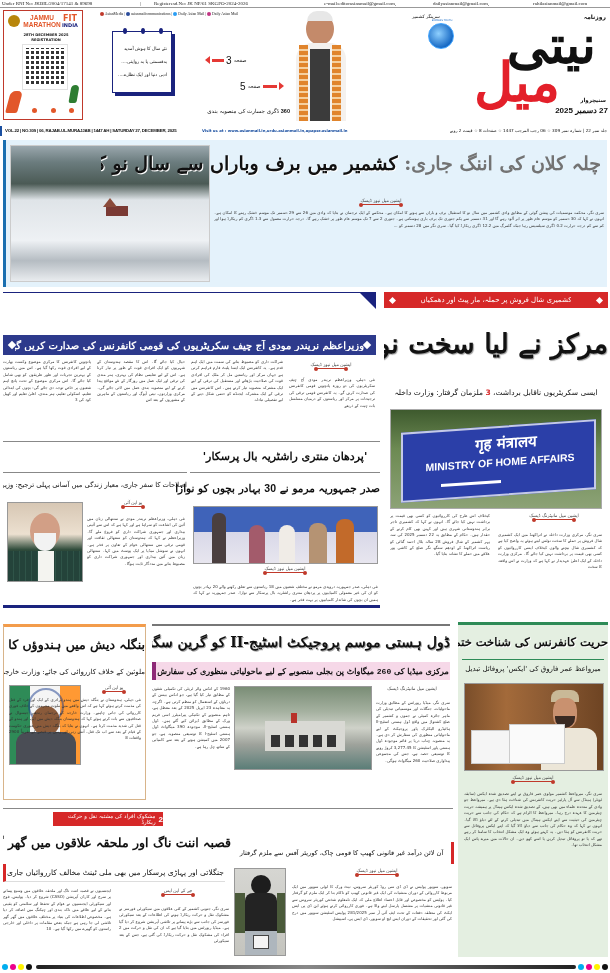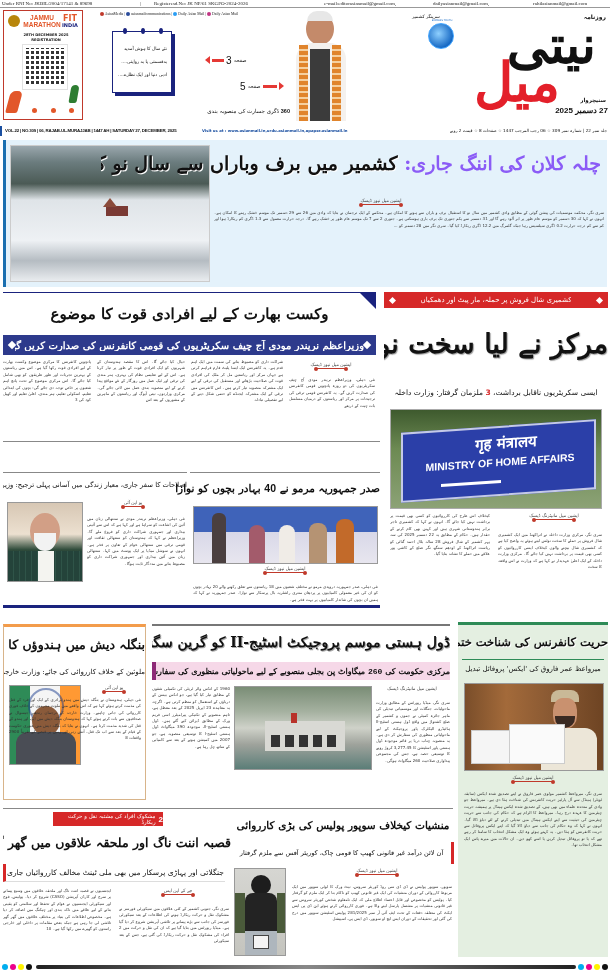--- a/index.html
+++ b/index.html
@@ -119,33 +119,32 @@
   <span class="abs rtl" style="right:3px;font-size:4.2px">جلد نمبر 22 | شمارہ نمبر 309 ☆ 06 رجب المرجب 1447 ☆ صفحات 8 ☆ قیمت 2 روپے</span>
 </div>
 
 <div class="abs" style="left:3px;top:140px;width:604px;height:147px;background:#e4f2fb;border-left:3px solid #1a6fb0">
   <div class="abs photo" style="left:4px;top:5px;width:200px;height:137px;background:linear-gradient(180deg,#9aa7ad 0%,#6b7c7e 12%,#4b5a55 28%,#dfe4e8 40%,#eef1f4 70%,#b5bcc2 85%,#e9ecef 100%);border:1px solid #ccc">
     <div class="abs" style="left:95px;top:60px;width:22px;height:10px;background:#7a3a34"></div>
     <div class="abs" style="left:92px;top:52px;width:0;height:0;border-left:7px solid transparent;border-right:7px solid transparent;border-bottom:9px solid #8a4a3a"></div>
   </div>
   <div class="abs hl" style="left:80px;top:8px;width:0;font-size:0">کشمیر میں برف وباراں سے سال نو کا استقبال ہونے کا امکان</div>
   <div class="abs rtl" style="right:6px;top:4px;width:500px;height:40px;white-space:nowrap;font-family:'DejaVu Serif',serif;font-weight:bold;font-size:19px;line-height:38px;overflow:hidden">
-    <span style="color:#8b5cf6">چلہ کلان کی اننگ جاری:</span>
+    <span style="color:#737373">چلہ کلان کی اننگ جاری:</span>
     <span style="color:#111;text-shadow:1px 1px 0 #fff">کشمیر میں برف وباراں سے سال نو کا استقبال ہونے کا امکان</span>
   </div>
   <div class="abs credit" style="left:340px;top:58px;width:70px">
     <div>ایشین میل نیوز ڈیسک</div>
     <div class="credit-line" style="width:40px"></div>
   </div>
   <div class="abs body-text" style="left:208px;top:70px;width:390px;height:72px;columns:1">سری نگر، محکمہ موسمیات کی پیشن گوئی کے مطابق وادی کشمیر میں سال نو کا استقبال برف و باراں سے ہونے کا امکان ہے۔ محکمے کے ایک ترجمان نے بتایا کہ وادی میں 26 سے 29 دسمبر تک موسم خشک رہنے کا امکان ہے۔ انہوں نے کہا کہ 30 دسمبر کو موسم عام طور پر ابر آلود رہے گا اور 31 دسمبر سے یکم جنوری تک برف باری ہوسکتی ہے۔ جنوری 2 سے 7 تک موسم عام طور پر خشک رہے گا۔ درجہ حرارت معمول سے 1.3 ڈگری کم ریکارڈ ہوا اور کم سے کم درجہ حرارت 0.2 ڈگری سیلسیس رہا جبکہ گلمرگ میں 12.2 ڈگری ریکارڈ کیا گیا۔ سری نگر میں 28 دسمبر کو ...</div>
 </div>
 
 <div class="abs" style="left:3px;top:292px;width:373px;height:148px;border-top:1.5px solid #1a237e">
   <div class="abs" style="right:0;top:0;width:0;height:0;border-left:16px solid transparent;border-top:16px solid #1a237e"></div>
-  <div class="abs hl" style="left:0;top:6px;width:373px;font-size:15px;line-height:30px">وکست بھارت کے لیے افرادی قوت کا موضوع</div>
   <div class="abs" style="left:0;top:42px;width:373px;height:20px;background:#2d3a8c;display:flex;align-items:center;justify-content:space-between;padding:0 6px">
     <span style="width:6px;height:6px;background:#fff;transform:rotate(45deg)"></span>
     <span class="hl" style="color:#fff;font-size:10px;flex:1">وزیراعظم نریندر مودی آج چیف سکریٹریوں کی قومی کانفرنس کی صدارت کریں گے</span>
     <span style="width:6px;height:6px;background:#fff;transform:rotate(45deg)"></span>
   </div>
   <div class="abs credit" style="left:293px;top:69px;width:70px">
     <div>ایشین میل نیوز ڈیسک</div>
     <div class="credit-line" style="width:30px"></div>
   </div>
   <div class="abs body-text" style="left:0;top:66px;width:88px;height:80px">پانچویں کانفرنس کا مرکزی موضوع وکست بھارت کے لیے افرادی قوت رکھا گیا ہے۔ اس میں ریاستوں کے بہترین تجربات اور طور طریقوں کو بھی شامل کیا جائے گا۔ اس مرکزی موضوع کے تحت پانچ اہم شعبوں پر خاص توجہ دی جائے گی: بچوں کی ابتدائی تعلیم، اسکولی تعلیم، ہنر مندی، اعلیٰ تعلیم اور کھیل کود کی 3</div>
@@ -176,24 +175,25 @@
     <div>ایشین میل مانیٹرنگ ڈیسک</div>
     <div class="credit-line" style="width:40px"></div>
   </div>
   <div class="abs body-text" style="left:6px;top:221px;width:100px;height:90px">کیخلاف اس طرح کی کارروائیوں کو کسی بھی قیمت پر برداشت نہیں کیا جائے گا۔ انہوں نے کہا کہ کشمیری تاجر برابر ہندوستانی شہری ہیں اور کہیں بھی کام کرنے کے حقدار ہیں۔ حکام کے مطابق یہ 22 دسمبر 2025 کی سہ پہر کشمیر کے شال فروش 28 سالہ بلال احمد گنائی کو ریاست اتراکھنڈ کے اودھم سنگھ نگر ضلع کے کاشی پور علاقے میں حملے کا نشانہ بنایا گیا۔</div>
   <div class="abs body-text" style="left:114px;top:240px;width:104px;height:72px">سری نگر، مرکزی وزارت داخلہ نے اتراکھنڈ میں ایک کشمیری شال فروش پر حملے کا سخت نوٹس لیتے ہوئے یہ واضح کیا ہے کہ کشمیری شال بیچنے والوں کیخلاف ایسی کارروائیوں کو کسی بھی قیمت پر برداشت نہیں کیا جائے گا۔ مرکزی وزارت داخلہ کے ایک اعلیٰ عہدیدار نے کہا ہے کہ وزارت نے اس واقعہ کا سخت</div>
 </div>
 
 <div class="abs divider-h" style="left:3px;top:441px;width:377px"></div>
 
 <div class="abs" style="left:190px;top:444px;width:190px;height:160px">
+  <div class="abs hl" style="left:0;top:2px;width:190px;font-size:11px;line-height:22px">'پردھان منتری راشٹریہ بال پرسکار'</div>
   <div class="abs divider-h" style="left:0;top:28px;width:190px"></div>
   <div class="abs rtl" style="left:0;top:32px;width:190px;text-align:center;font-family:'DejaVu Serif',serif;font-weight:bold;font-size:10.5px;line-height:24px;white-space:nowrap">
     <span>صدر جمہوریہ مرمو نے</span>
-    <span style="font-family:'Liberation Sans',sans-serif">40</span>
+    <span style="font-family:'Liberation Sans',sans-serif">30</span>
     <span>بہادر بچوں کو نوازا</span>
   </div>
   <div class="abs photo" style="left:3px;top:62px;width:185px;height:58px;background:linear-gradient(180deg,#3f63b9 0%,#3f63b9 45%,#d8d8e8 45%,#e8e6ef 100%);border:1px solid #999">
     <div class="abs" style="left:18px;top:6px;width:14px;height:50px;border-radius:6px 6px 0 0;background:#4a3f3f"></div>
     <div class="abs" style="left:55px;top:18px;width:16px;height:40px;border-radius:8px 8px 0 0;background:#a35b6b"></div>
     <div class="abs" style="left:85px;top:18px;width:16px;height:40px;border-radius:8px 8px 0 0;background:#f0ece7"></div>
     <div class="abs" style="left:115px;top:16px;width:18px;height:42px;border-radius:8px 8px 0 0;background:#b59373"></div>
     <div class="abs" style="left:142px;top:12px;width:18px;height:46px;border-radius:8px 8px 0 0;background:#c26a2a"></div>
   </div>
   <div class="abs credit" style="left:60px;top:122px;width:70px">
@@ -234,21 +234,21 @@
     <div class="credit-line" style="width:20px"></div>
   </div>
   <div class="abs body-text" style="left:5px;top:70px;width:132px;height:104px;shape-outside:none">نئی دہلی، ہندوستان نے بنگلہ دیش میں ہندو برادری کے ایک اور فرد کے قتل کی مذمت کرتے ہوئے کہا ہے کہ اس واقعے میں ملوث مجرموں کے خلاف فوری کارروائی کی جانی چاہیے۔ وزارت خارجہ کے ترجمان رندھیر جیسوال نے صحافیوں سے بات کرتے ہوئے کہا کہ ہندوستان بنگلہ دیش میں ایک اور ہندو کے قتل کی شدید مذمت کرتا ہے۔ انہوں نے بتایا کہ بنگلہ دیش میں عبوری حکومت کے قیام کے بعد سے اب تک قتل، آتش زنی اور زمین پر قبضے کے تقریباً 2900 واقعات 8</div>
   <div class="abs" style="left:5px;top:58px;width:74px;height:82px;background:transparent"></div>
 </div>
 
 <div class="abs" style="left:152px;top:624px;width:298px;height:176px">
   <div class="abs" style="left:0;top:0;width:298px;height:1.5px;background:#777"></div>
   <div class="abs hl" style="left:0;top:3px;width:298px;font-size:14px;line-height:30px;text-shadow:1px 1px 0 #aaa">ڈول ہستی موسم پروجیکٹ اسٹیج-II کو گرین سگنل</div>
   <div class="abs rtl" style="left:0;top:38px;width:298px;height:18px;background:#f6d8e8;border-left:4px solid #8e2a77;text-align:center;font-family:'DejaVu Serif',serif;font-weight:bold;font-size:8px;line-height:18px;white-space:nowrap;overflow:hidden">
-    <span>مرکزی حکومت کی</span>
+    <span>مرکزی میڈیا کی</span>
     <span style="font-family:Liberation Mono, monospace">260</span>
     <span>میگاواٹ پن بجلی منصوبے کے لیے ماحولیاتی منظوری کی سفارش</span>
   </div>
   <div class="abs photo" style="left:82px;top:62px;width:138px;height:84px;background:linear-gradient(180deg,#7a8d76 0%,#a5b1a0 30%,#cfd2c9 50%,#9fa39c 70%,#5b7e78 100%);border:1px solid #999">
     <div class="abs" style="left:30px;top:34px;width:80px;height:30px;background:#d9d9d4"></div>
     <div class="abs" style="left:36px;top:48px;width:70px;height:12px;background:repeating-linear-gradient(90deg,#333 0 9px,#d9d9d4 9px 14px)"></div>
     <div class="abs" style="left:56px;top:26px;width:6px;height:10px;background:#b8322a"></div>
   </div>
   <div class="abs credit" style="left:225px;top:62px;width:70px">
     <div>ایشین میل مانیٹرنگ ڈیسک</div>
@@ -287,21 +287,20 @@
   <div class="abs hl" style="left:0;top:54px;width:222px;height:18px;border-left:3px solid #d62828;border-bottom:1px solid #ddd;font-size:7.5px;font-weight:normal;line-height:18px">جنگلاتی اور پہاڑی پرسکار میں بھی ملی ٹینٹ مخالف کارروائیاں جاری</div>
   <div class="abs credit" style="left:150px;top:78px;width:50px">
     <div>جے کے این ایس</div>
     <div class="credit-line" style="width:30px"></div>
   </div>
   <div class="abs body-text" style="left:0;top:78px;width:108px;height:70px">ایجنسیوں نے قصبہ اننت ناگ اور ملحقہ علاقوں میں وسیع پیمانے پر سرچ اور کارڈن آپریشن (CASO) شروع کر دیا۔ پولیس، فوج اور سیکورٹی ایجنسیوں نے عوام کے تحفظ اور سلامتی کو یقینی بنانے کے لیے علاقے میں ناکہ بندی اور چیکنگ میں اضافہ کر دیا ہے۔ مخصوص اطلاعات کی بنیاد پر مختلف علاقوں میں گھر گھر تلاشی لی جا رہی ہے جبکہ بعض مقامات پر داخلی اور خارجی راستوں کو گھیرے میں رکھا گیا ہے۔ 10</div>
   <div class="abs body-text" style="left:116px;top:96px;width:110px;height:52px">سری نگر، جنوبی کشمیر کے کئی علاقوں میں سیکورٹی فورسز نے مشکوک نقل و حرکت ریکارڈ ہونے کی اطلاعات کے بعد سیکورٹی فورسز کی جانب سے بڑے پیمانے پر تلاشی آپریشن شروع کر دیا گیا ہے۔ میڈیا رپورٹس میں بتایا گیا ہے کہ ان کی نقل و حرکت میں 2 افراد کی مشکوک نقل و حرکت ریکارڈ کی گئی ہے، جس کے بعد سیکورٹی</div>
 </div>
 
 <div class="abs" style="left:232px;top:810px;width:222px;height:150px">
-  <div class="abs hl" style="left:0;top:2px;width:222px;font-size:10.5px;line-height:26px">منشیات کیخلاف سوپور پولیس کی بڑی کارروائی</div>
   <div class="abs hl" style="left:0;top:32px;width:222px;height:22px;border-right:3px solid #d62828;font-size:6.5px;font-weight:normal;line-height:22px">آن لائن درآمد غیر قانونی کھیپ کا قومی چاک، کوریئر آفس سے ملزم گرفتار</div>
   <div class="abs photo" style="left:2px;top:58px;width:52px;height:88px;background:linear-gradient(180deg,#d6d6d2 0%,#c4c4be 100%);border:1px solid #999">
     <div class="abs" style="left:16px;top:6px;width:20px;height:20px;border-radius:50%;background:#1d1d1d"></div>
     <div class="abs" style="left:10px;top:24px;width:32px;height:40px;border-radius:8px 8px 0 0;background:#232323"></div>
     <div class="abs" style="left:0;top:24px;width:10px;height:40px;background:#4a5a3a"></div>
     <div class="abs" style="left:42px;top:24px;width:10px;height:40px;background:#4a5a3a"></div>
     <div class="abs" style="left:10px;top:62px;width:32px;height:24px;background:#aeb6bd"></div>
     <div class="abs" style="left:18px;top:66px;width:16px;height:14px;background:#f4f4f4;border:1px solid #444"></div>
   </div>
   <div class="abs credit" style="left:110px;top:58px;width:70px">

